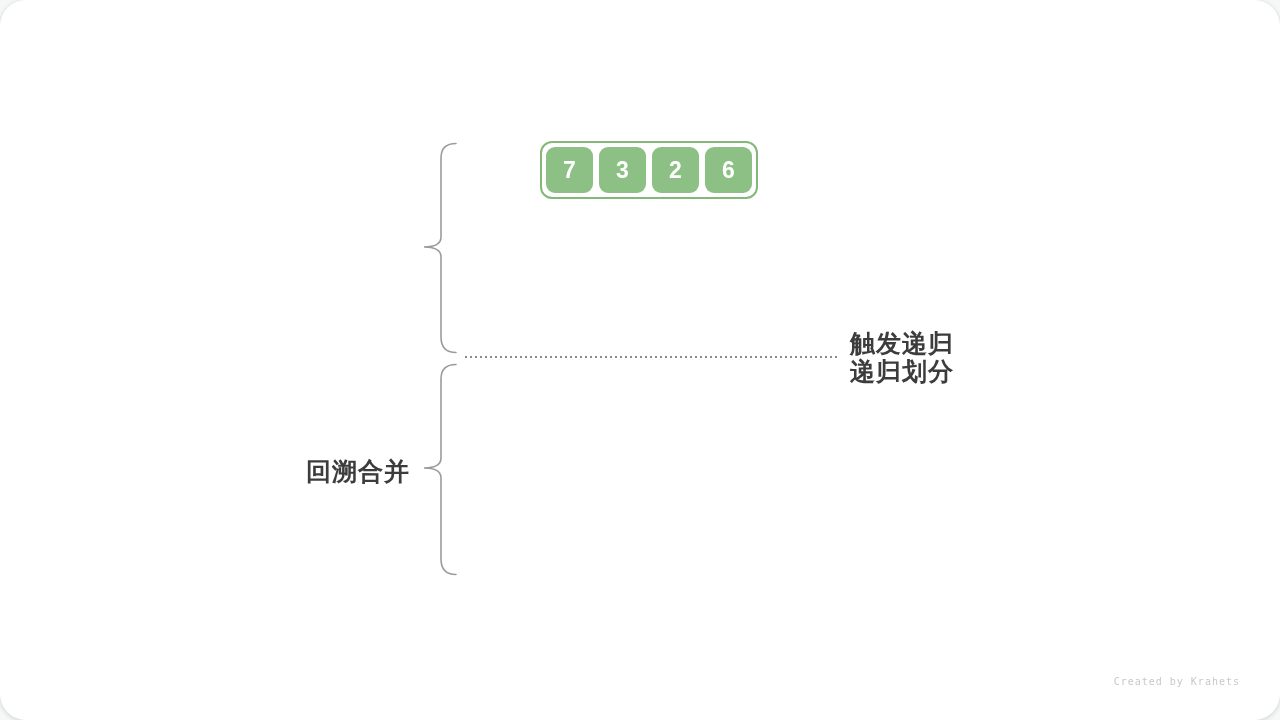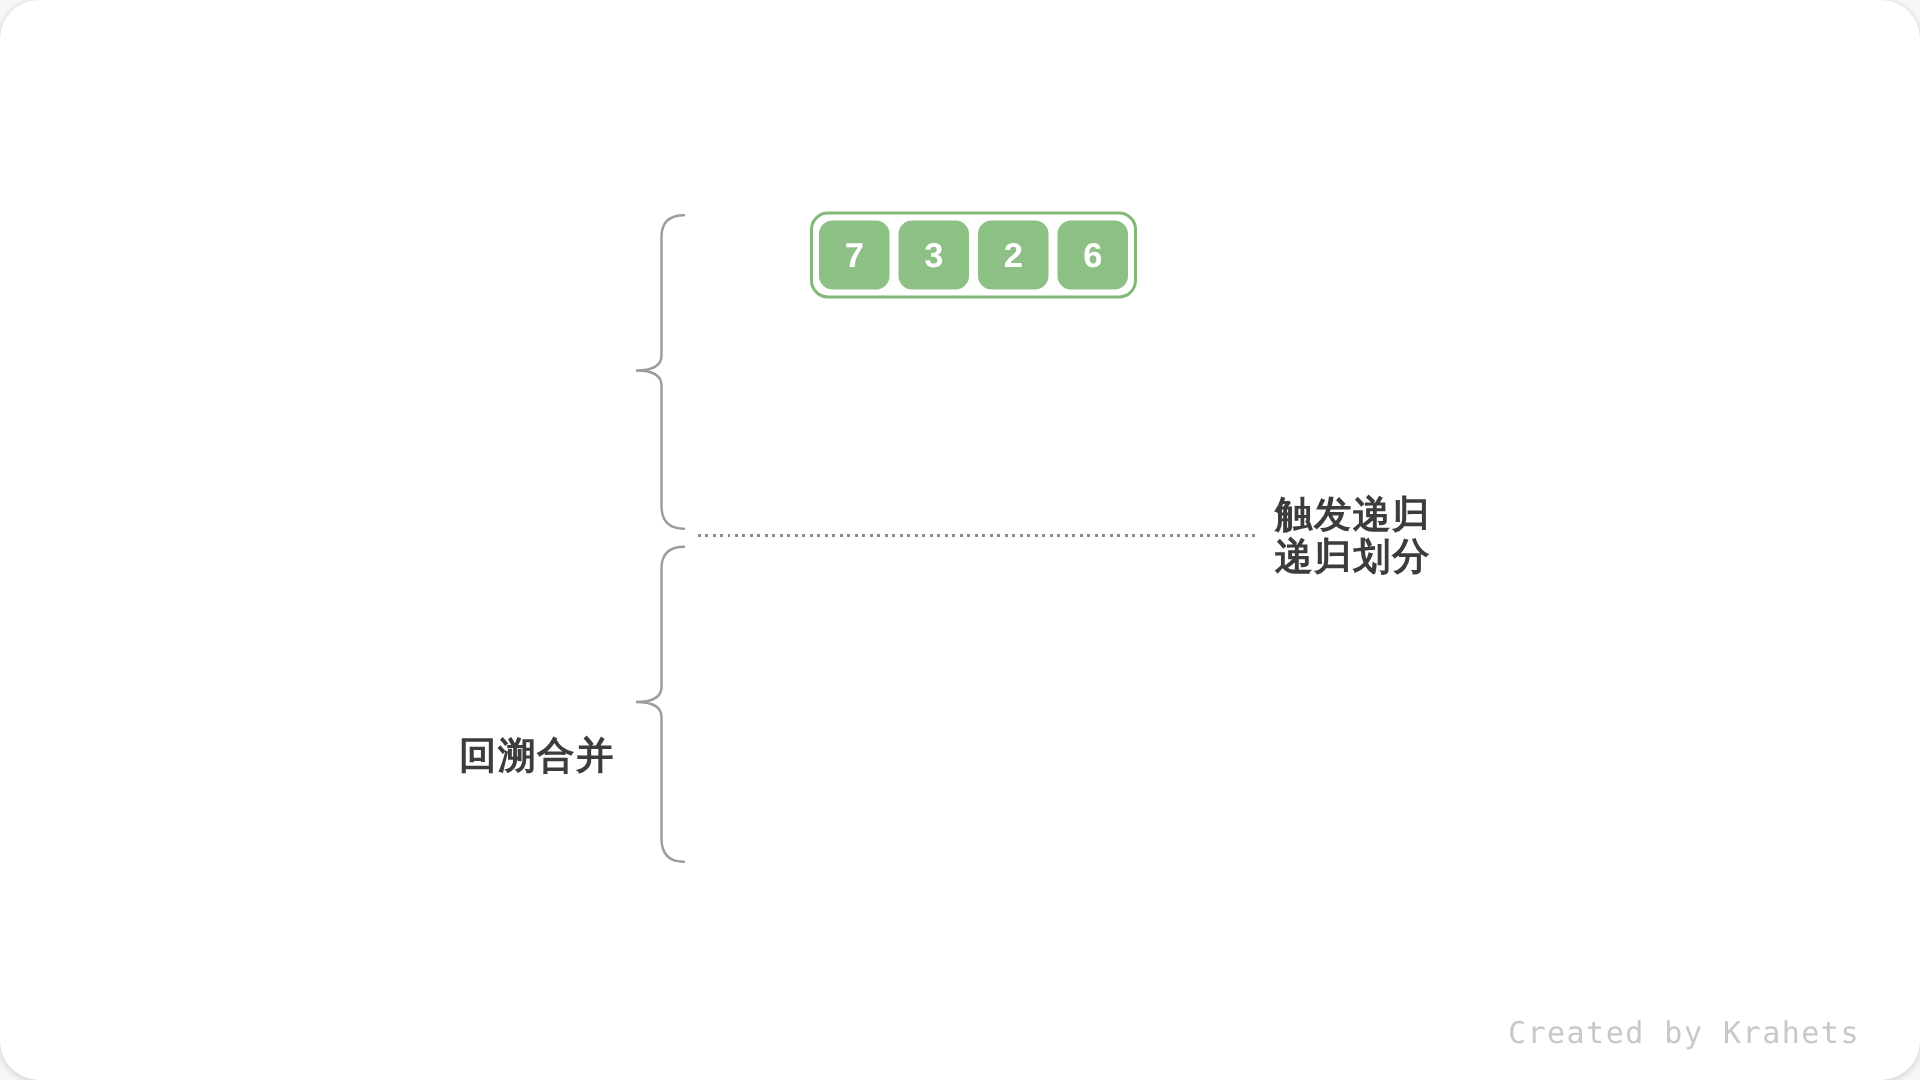--- a/index.html
+++ b/index.html
@@ -67,21 +67,21 @@
     position: absolute;
     width: 116px;
     text-align: center;
     font-size: 25px;
     font-weight: bold;
     color: var(--text-dark, #3c3c3c);
     letter-spacing: 1px;
     white-space: nowrap;
   }
   .label-divide { left: 300px; top: 234px; }
-  .label-merge  { left: 300px; top: 455px; margin-top: 32px; }
+  .label-merge  { left: 300px; top: 455px; }
   
   .dotted-line {
     position: absolute;
     left: 465px;
     top: 356px;
     width: 373px;
     height: 2px;
     background: repeating-linear-gradient(
       to right,
       var(--dotted-line, #8a8a8a) 0 2px,
@@ -99,21 +99,21 @@
     line-height: 28px;
     letter-spacing: 1px;
     white-space: nowrap;
   }
   
   .credit {
     position: absolute;
     right: 40px;
     top: 676px;
     font-family: "DejaVu Sans Mono", "Liberation Mono", monospace;
-    font-size: 20px;
+    font-size: 10px;
     color: var(--credit, #c8c8c8);
     letter-spacing: 1px;
     white-space: nowrap;
   }
 </style>
 </head>
 <body>
 
 <div class="canvas">
   <div class="card">

